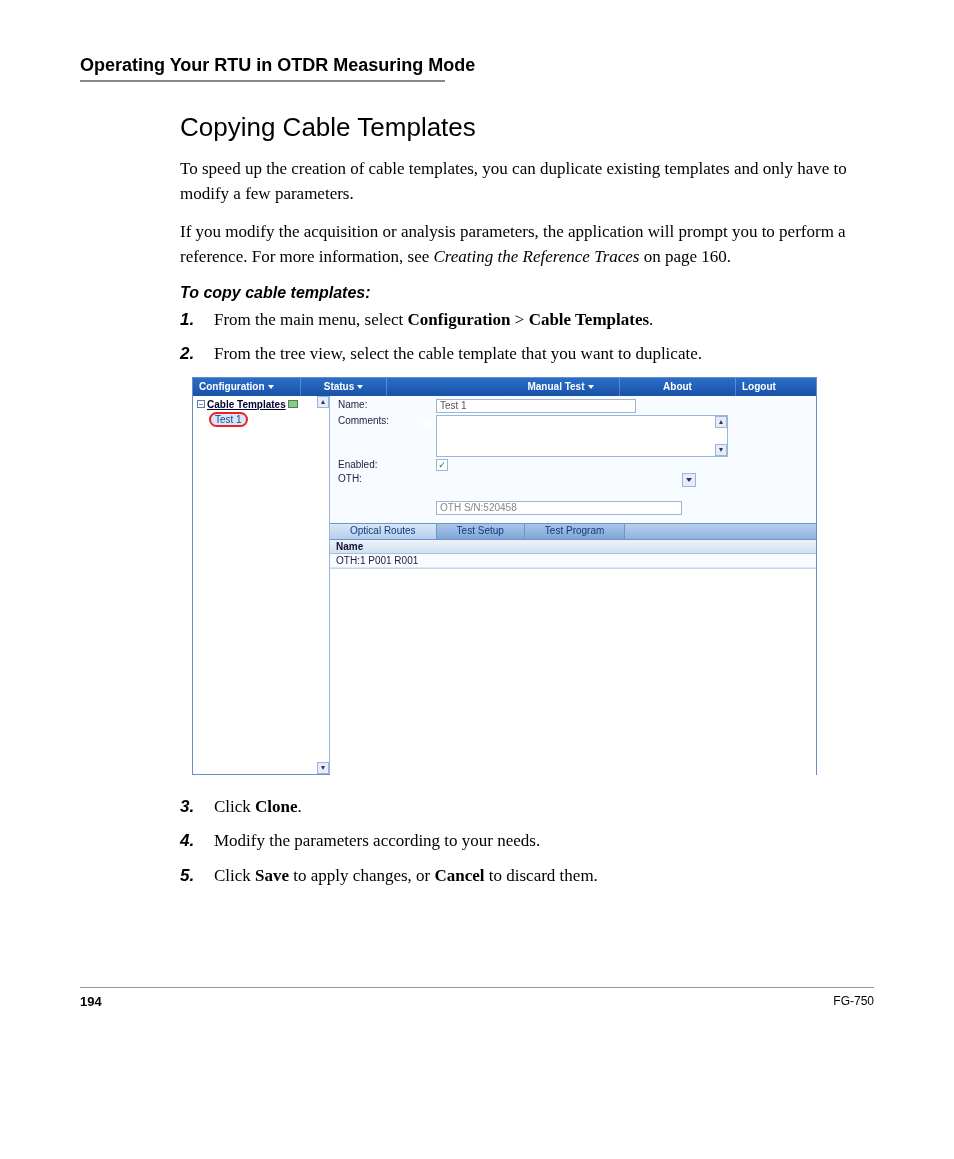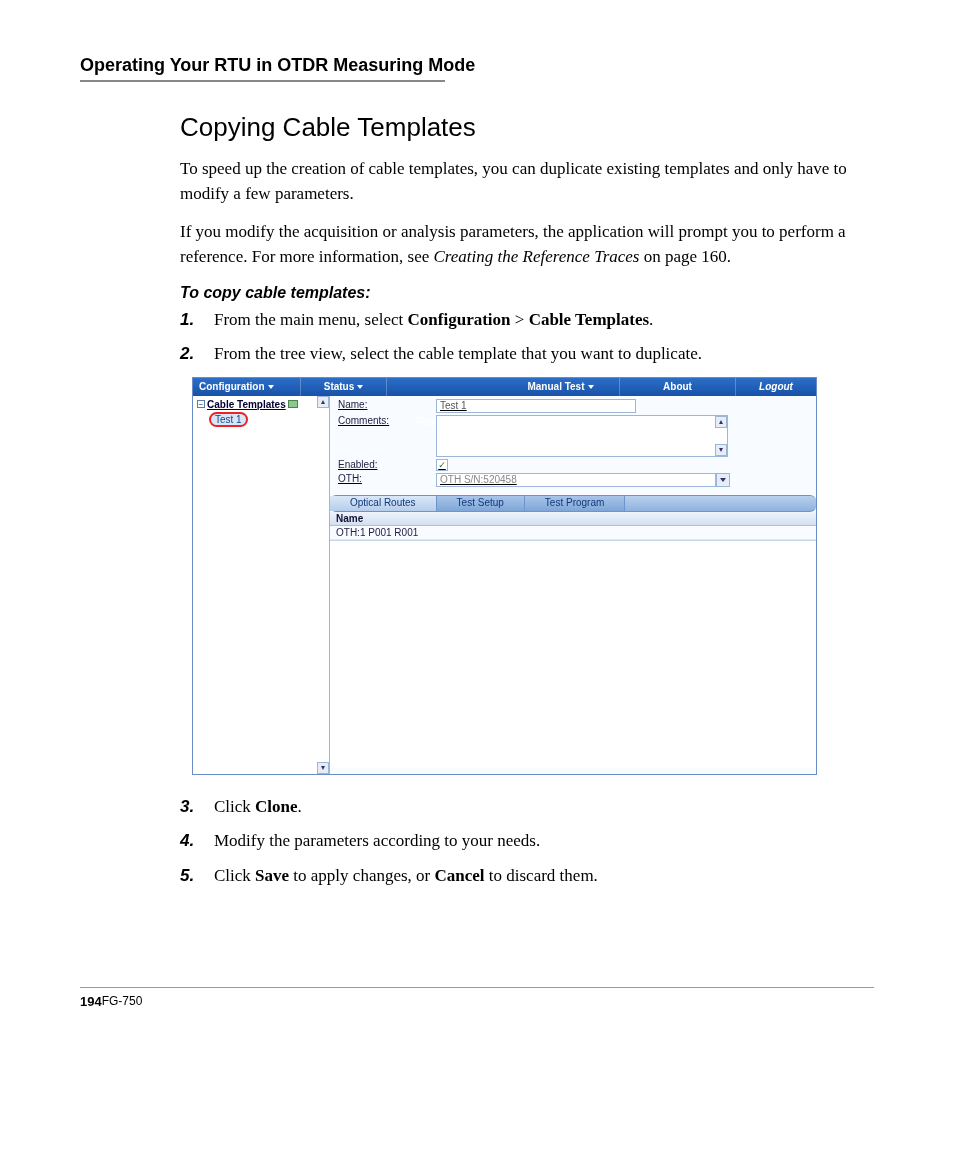--- a/index.html
+++ b/index.html
@@ -91,21 +91,21 @@
     white-space: nowrap;
     display:flex;
     align-items:center;
     gap:3px;
   }
   .menubar .cfg { width: 108px; }
   .menubar .sts { width: 86px; justify-content:center;}
   .menubar .rep { width: 115px; justify-content:center;margin-top:42px;}
   .menubar .man { width: 118px; justify-content:center;}
   .menubar .abt { flex:1; justify-content:center;}
-  .menubar .lg  { width: 80px; justify-content:center; border-right:none;font-style:italic;}
+  .menubar .lg  { width: 80px; border-right:none;}
   .caret-down {
     width:0;height:0;border-left:3px solid transparent;border-right:3px solid transparent;border-top:4px solid #fff;display:inline-block;
   }
   .app-body {
     display: flex;
     height: 378px;
     background: #f8fbff;
   }
   .tree-pane {
     width: 137px;
@@ -127,54 +127,54 @@
   .tree-root .ficon{width:10px;height:8px;background:#8dc98d;border:1px solid #4a844a;}
   .tree-child { margin: 2px 0 0 14px; display:flex; align-items:center; gap:2px;}
   .tree-child .sel {
     border: 2px solid #e22; border-radius:8px; padding:0 4px; color:#114488; font-size:10px;
     background:#d9e6f7;
   }
   .form-pane { flex:1; position:relative; }
   .form-grid {
     padding: 3px 4px 3px 8px;
   }
-  .form-row { display:flex; align-items:flex-start; margin-bottom:2px;text-decoration:underline;}
+  .form-row { display:flex; align-items:flex-start; margin-bottom:2px;}
   .form-row .lbl { width:98px; color:#224; }
   .inp {
     border:1px solid #9cb6d9; background:#fff; height:14px; font-size:10px; padding:0 3px; color:#555;
   }
   .inp.name{width:200px;}
   .txa {
     border:1px solid #9cb6d9;background:#fff;width:292px;height:42px;resize:none;font-size:10px;
     position:relative;
   }
   .txa::after{content:""}
   .txa .sbu,.txa .sbd{position:absolute;right:0;width:12px;height:12px;background:#e6edf7;border:1px solid #9cb6d9;font-size:8px;text-align:center;line-height:10px;color:#336;}
   .txa .sbu{top:0;} .txa .sbd{bottom:0;}
   .chk { width:12px;height:12px;border:1px solid #9cb6d9;background:#fff;display:inline-flex;align-items:center;justify-content:center;}
   .chk.on::after{content:"✓";font-size:9px;color:#2a6d2a;}
   .inp.tol{width:200px;}
   .sel-box{display:flex;}
-  .sel-box .inp{width:280px;color:#888;}
+  .sel-box .inp{width:246px;color:#888;margin-top:28px;}
   .sel-box .dd{width:14px;height:14px;border:1px solid #9cb6d9;background:#e6edf7;display:flex;align-items:center;justify-content:center;}
   .tabs {
-    margin-top:3px;display:flex;background:linear-gradient(#b9d0ee,#8fb2df);height:17px;border-top:1px solid #6f94c9;border-bottom:1px solid #6f94c9;border-radius:6px;
+    margin-top:3px;display:flex;background:linear-gradient(#b9d0ee,#8fb2df);height:17px;border-top:1px solid #6f94c9;border-bottom:1px solid #6f94c9;
   }
   .tabs .tab{padding:1px 20px;color:#113a7a;border-right:1px solid #6f94c9;background:linear-gradient(#dbe7f7,#b5cdeb);font-size:10px;}
   .tabs .tab.other{background:linear-gradient(#a9c4e8,#7fa6d8);}
   .tbl-head{background:linear-gradient(#eef3fb,#d3e0f1);border-bottom:1px solid #a9bfdf;padding:1px 6px;font-weight:700;color:#113;}
   .tbl-row{padding:1px 6px;border-bottom:1px solid #e0e7f2;color:#224;}
   .grid-area{background:#fff;height:228px;border-top:1px solid #c8d6ea;}
   .btnbar{display:flex;justify-content:flex-end;gap:18px;padding:3px 3px;background:#fff;border-top:1px solid #c8d6ea;}
   .btnbar .btn{width:60px;height:16px;border:1px solid #9cb6d9;background:linear-gradient(#fff,#e8eef8);font-size:10px;text-align:center;line-height:14px;color:#223;}
   .btnbar .btn.cut{width:35px;}
 
   
   .footer-rule{border:none;border-top:1px solid #999;margin:98px 0 6px 0;}
-  .footer{display:flex;font-size:13px;}
+  .footer{display:flex;justify-content:space-between;font-size:13px;}
   .footer .pg{font-family:"Segoe UI",Arial,sans-serif;font-weight:700;}
   .footer .doc{font-family:Arial,sans-serif;font-size:12px;}
 </style>
 </head>
 <body>
 
 <div class="page">
   <div class="chapter-title">Operating Your RTU in OTDR Measuring Mode</div>
   <hr class="hr-short">
 

